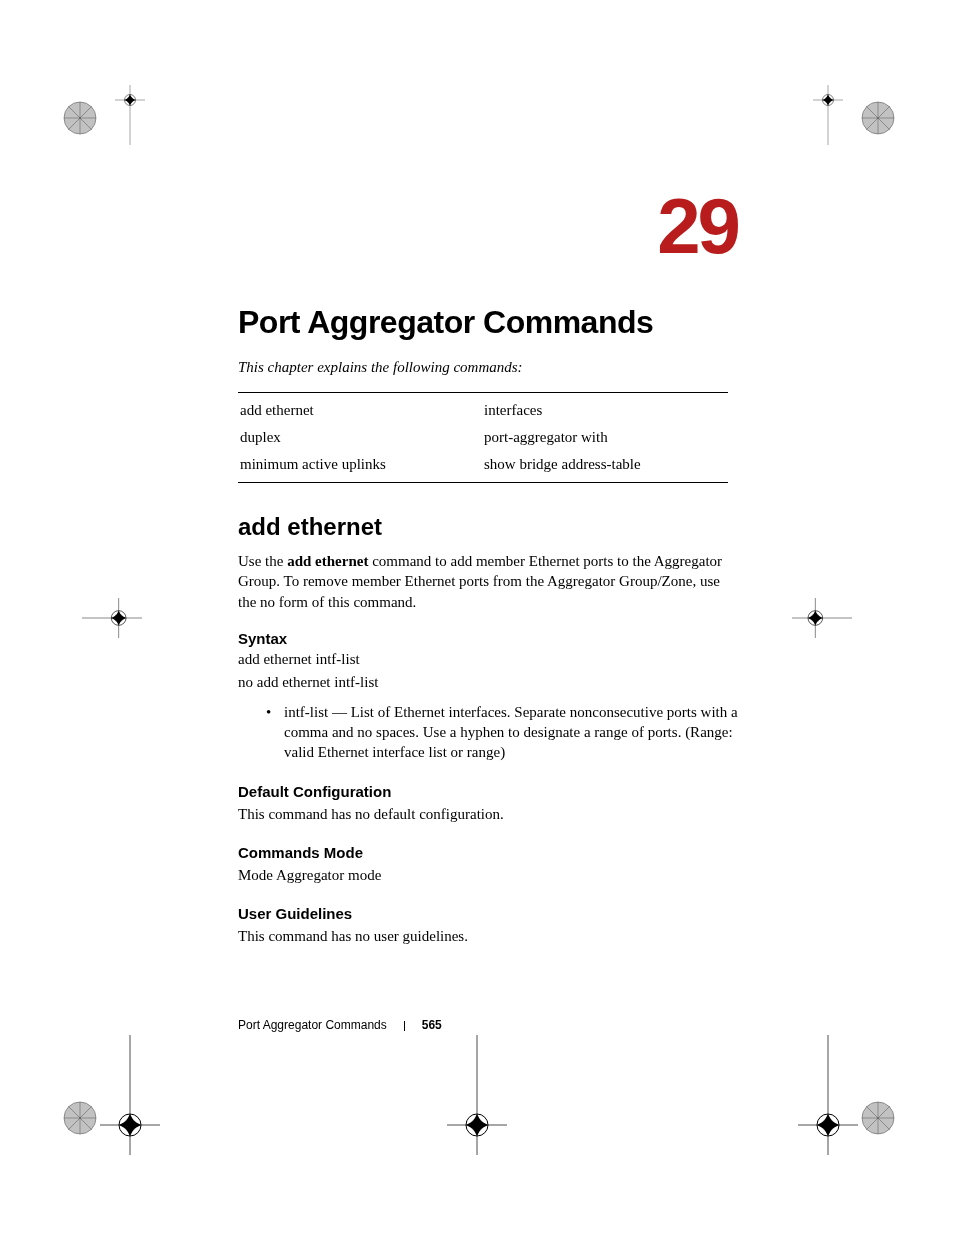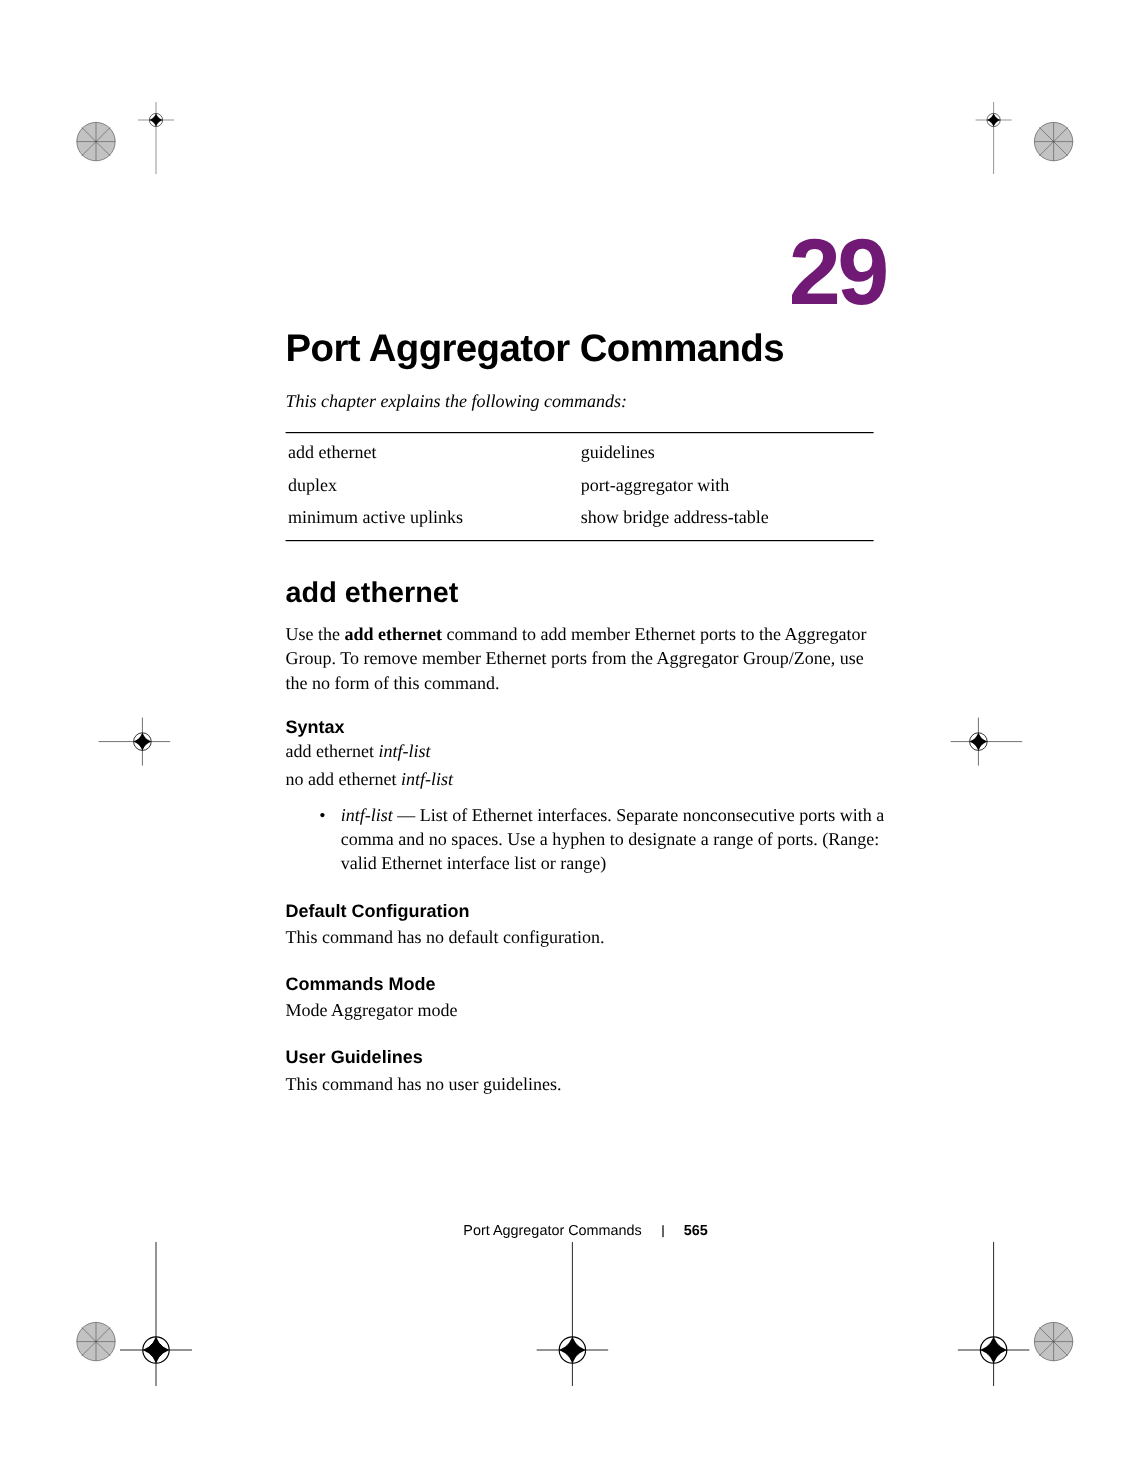--- a/index.html
+++ b/index.html
@@ -14,22 +14,23 @@
     .content {
       position: absolute;
       left: 238px;
       top: 181px;
       width: 500px;
     }
     .chapter-number {
       font-family: Arial, Helvetica, sans-serif;
       font-size: 78px;
       font-weight: bold;
-      color: #701a75;
+      color: #b91c1c;
       text-align: right;
+      margin-bottom: 32px;
       letter-spacing: -3px;
     }
     .chapter-title {
       font-family: Arial, Helvetica, sans-serif;
       font-size: 32px;
       font-weight: bold;
       color: #000;
       margin-bottom: 18px;
       letter-spacing: -0.5px;
     }
@@ -66,21 +67,21 @@
     .subheading {
       font-family: Arial, Helvetica, sans-serif;
       font-size: 15px;
       font-weight: bold;
       margin-bottom: 4px;
     }
     .syntax-line {
       font-size: 15px;
       margin-bottom: 6px;
     }
-    .italic { font-style: italic; }
+    .italic { }
     .bold { font-weight: bold; }
     .bullet-list {
       margin: 6px 0 18px 28px;
     }
     .bullet-item {
       font-size: 15px;
       line-height: 1.35;
       position: relative;
       padding-left: 18px;
       margin-top: 11px;
@@ -90,21 +91,21 @@
       position: absolute;
       left: 0;
       top: 0;
     }
     .section-block { margin-bottom: 20px; }
     .footer {
       position: absolute;
       left: 238px;
       top: 1018px;
       width: 500px;
-      text-align: center;
+      text-align: left;
       font-size: 12px;
     }
     .footer-title {
       font-family: Arial, Helvetica, sans-serif;
     }
     .footer-sep {
       display: inline-block;
       width: 1px;
       height: 10px;
       background: #000;
@@ -142,21 +143,21 @@
 
 <div class="content">
   <div class="chapter-number">29</div>
   <div class="chapter-title">Port Aggregator Commands</div>
   <div class="intro-text">This chapter explains the following commands:</div>
 
   <table class="command-table">
     <tbody>
         <tr>
       <td>add ethernet</td>
-      <td>guidelines</td>
+      <td>interfaces</td>
     </tr>
     <tr>
       <td>duplex</td>
       <td>port-aggregator with</td>
     </tr>
     <tr>
       <td>minimum active uplinks</td>
       <td>show bridge address-table</td>
     </tr>
   </tbody>

